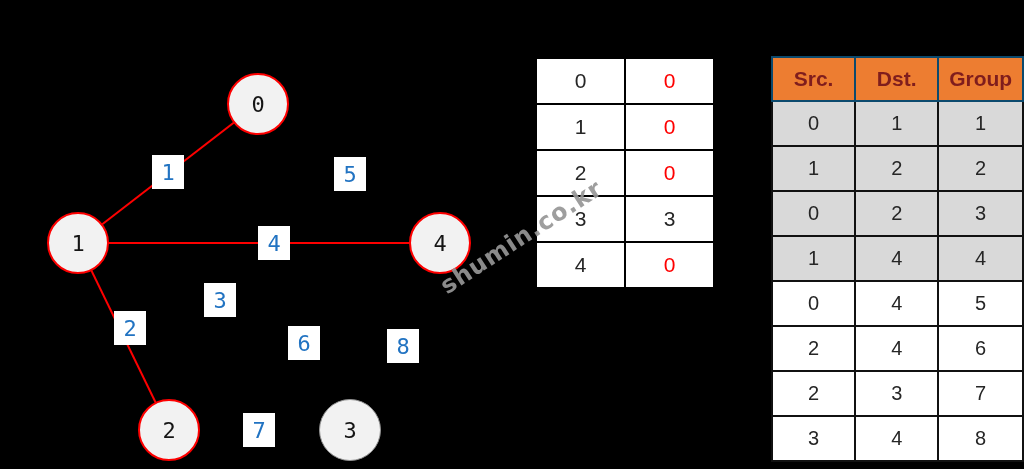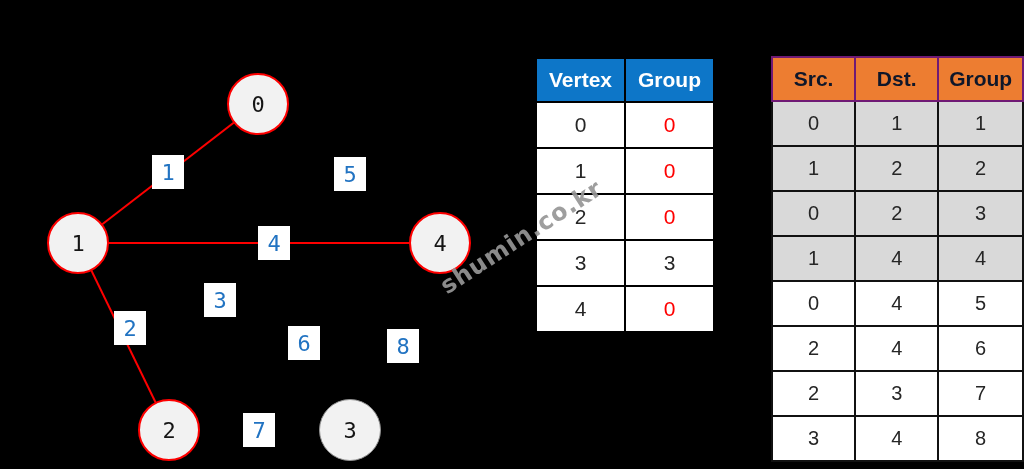--- a/index.html
+++ b/index.html
@@ -23,22 +23,22 @@
     font-family:"DejaVu Sans Mono",monospace;font-size:22px;color:#2173c2;
   }
   
   table{border-collapse:collapse;position:absolute;z-index:4;table-layout:fixed;}
   #vertex-table{left:535px;top:57px;}
   #vertex-table th{width:85px;height:40px;background:#0d76c8;color:#fff;
     font-size:21px;font-weight:bold;border:2.5px solid #000;}
   #vertex-table td{width:85px;height:42px;background:#fff;color:#262626;
     font-size:21px;text-align:center;border:2.5px solid #000;}
   #edge-table{left:771px;top:56px;}
-  #edge-table th{width:82px;height:40px;background:#ed7d31;color:#0f172a;
-    font-size:21px;font-weight:bold;border:2px solid #701a75;text-align:center;}
+  #edge-table th{width:82px;height:40px;background:#ed7d31;color:#7f1d1d;
+    font-size:21px;font-weight:bold;border:2px solid #0c4a6e;text-align:center;}
   #edge-table td{width:82px;height:41px;background:#fff;color:#262626;
     font-size:20px;text-align:center;border:2px solid #111;}
   #edge-table tr.gray td{background:#d9d9d9;}
   .red-val{color:#fe0000 !important;}
   
   #watermark{
     position:absolute;left:428px;top:225px;width:180px;z-index:6;
     transform:rotate(-33deg);transform-origin:center;
     font-family:"DejaVu Sans",sans-serif;font-size:24px;font-weight:600;
     letter-spacing:1px;color:rgba(150,150,150,0.92);white-space:nowrap;
@@ -65,24 +65,20 @@
 <div class="wlabel" style="left:334px;top:157px;">5</div>
 <div class="wlabel" style="left:258px;top:226px;">4</div>
 <div class="wlabel" style="left:204px;top:283px;">3</div>
 <div class="wlabel" style="left:114px;top:311px;">2</div>
 <div class="wlabel" style="left:288px;top:326px;">6</div>
 <div class="wlabel" style="left:387px;top:329px;">8</div>
 <div class="wlabel" style="left:243px;top:413px;">7</div>
 
 <table id="vertex-table">
   <tbody>
-      <tr>
-    <th>Vertex</th>
-    <th>Group</th>
-  </tr>
   <tr>
     <td>0</td>
     <td class="red-val">0</td>
   </tr>
   <tr>
     <td>1</td>
     <td class="red-val">0</td>
   </tr>
   <tr>
     <td>2</td>

